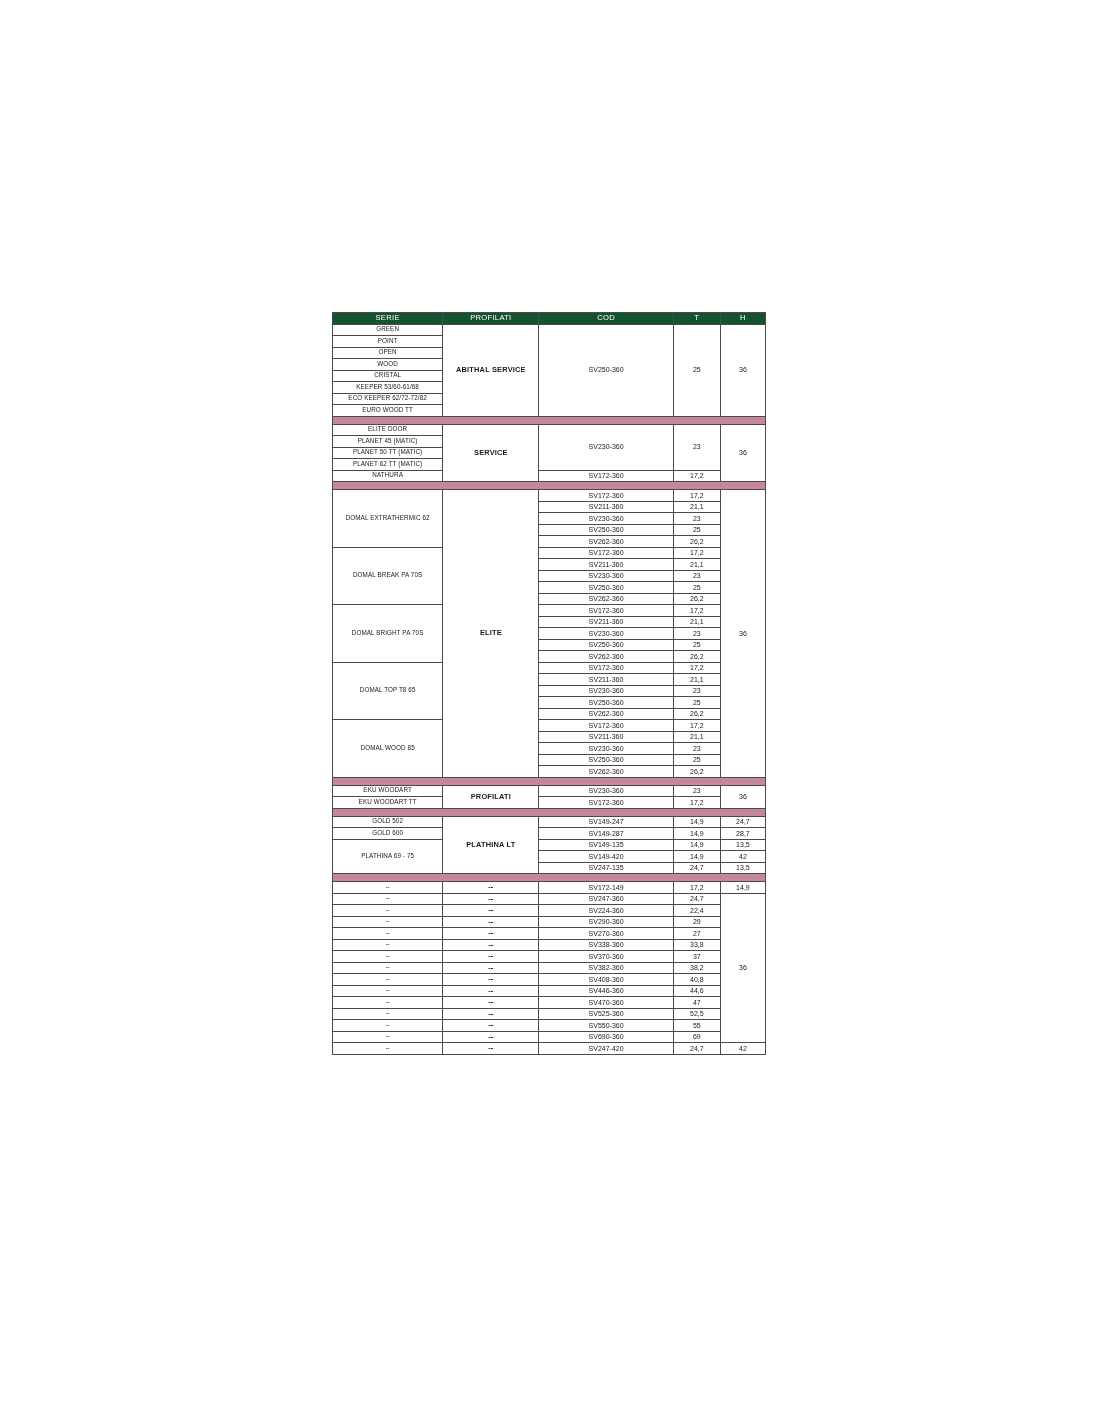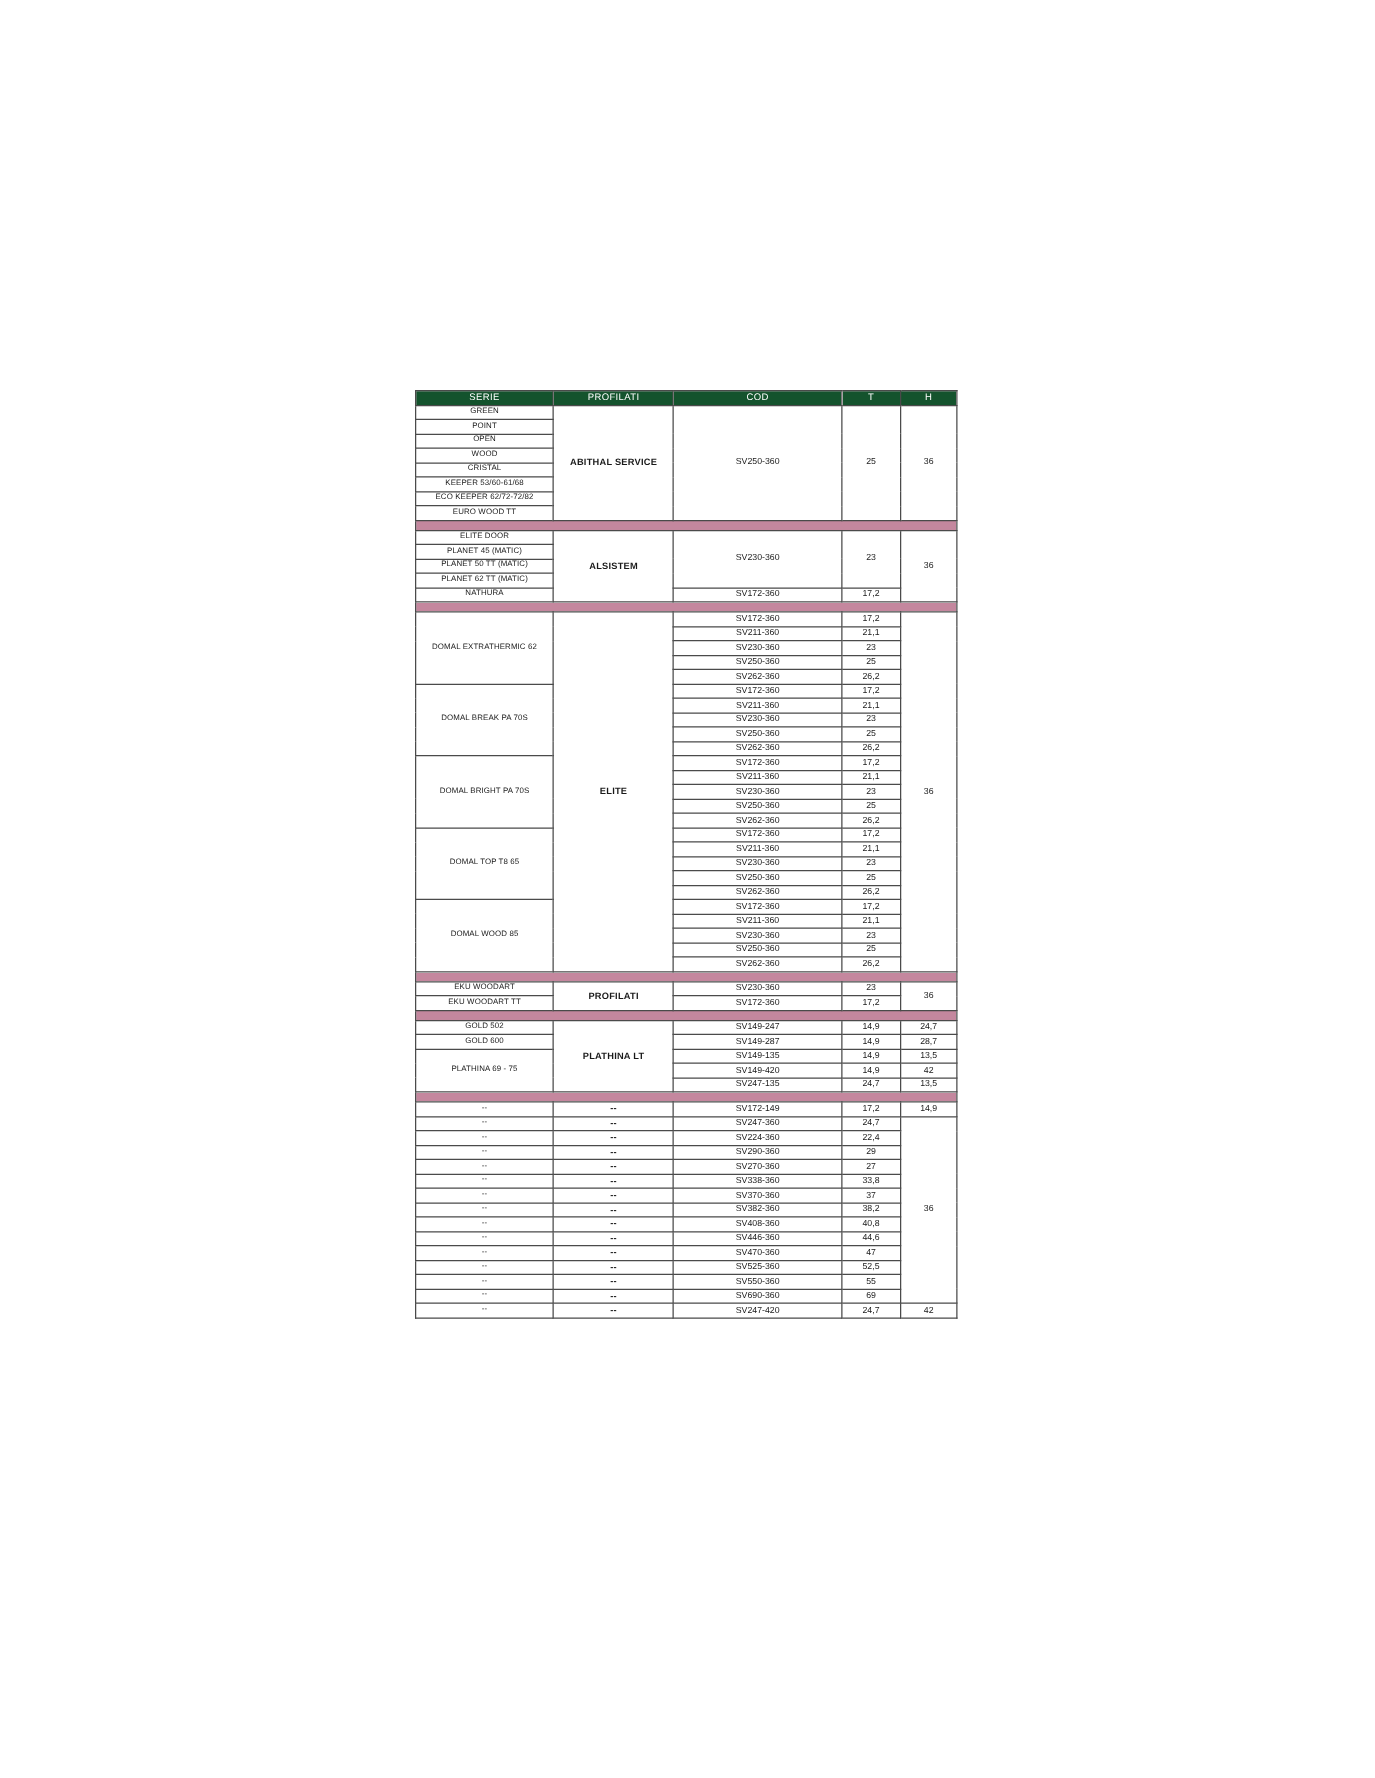--- a/index.html
+++ b/index.html
@@ -124,21 +124,21 @@
       <tr>
           <td class="serie-cell">EURO WOOD TT</td>
         </tr>
 
       <tr class="sep">
           <td colspan="5"></td>
         </tr>
 
       <tr>
         <td class="serie-cell">ELITE DOOR</td>
-        <td class="prod-cell" rowspan="5">ALSISTEM</td>
+        <td class="prod-cell" rowspan="5">SERVICE</td>
         <td class="cod-cell" rowspan="4">SV230-360</td>
         <td class="num" rowspan="4">23</td>
         <td class="num" rowspan="5">36</td>
       </tr>
       <tr>
           <td class="serie-cell">PLANET 45 (MATIC)</td>
         </tr>
       <tr>
           <td class="serie-cell">PLANET 50 TT (MATIC)</td>
         </tr>

